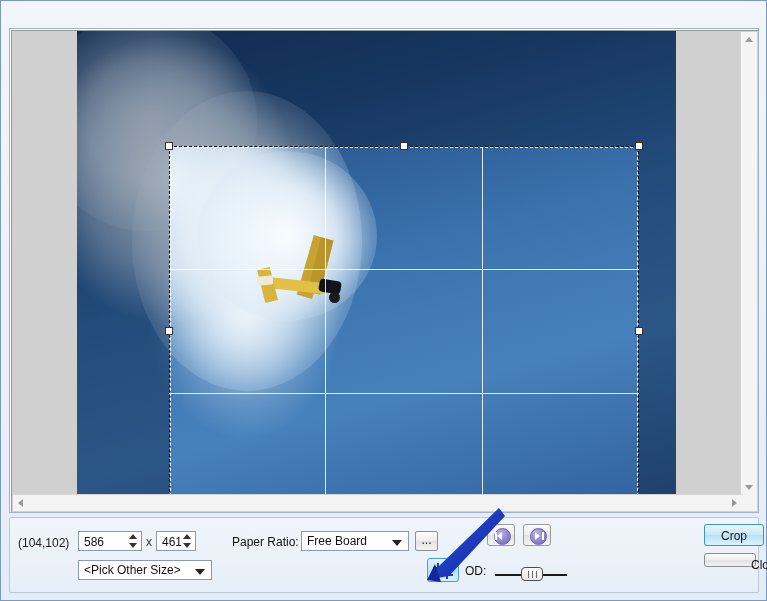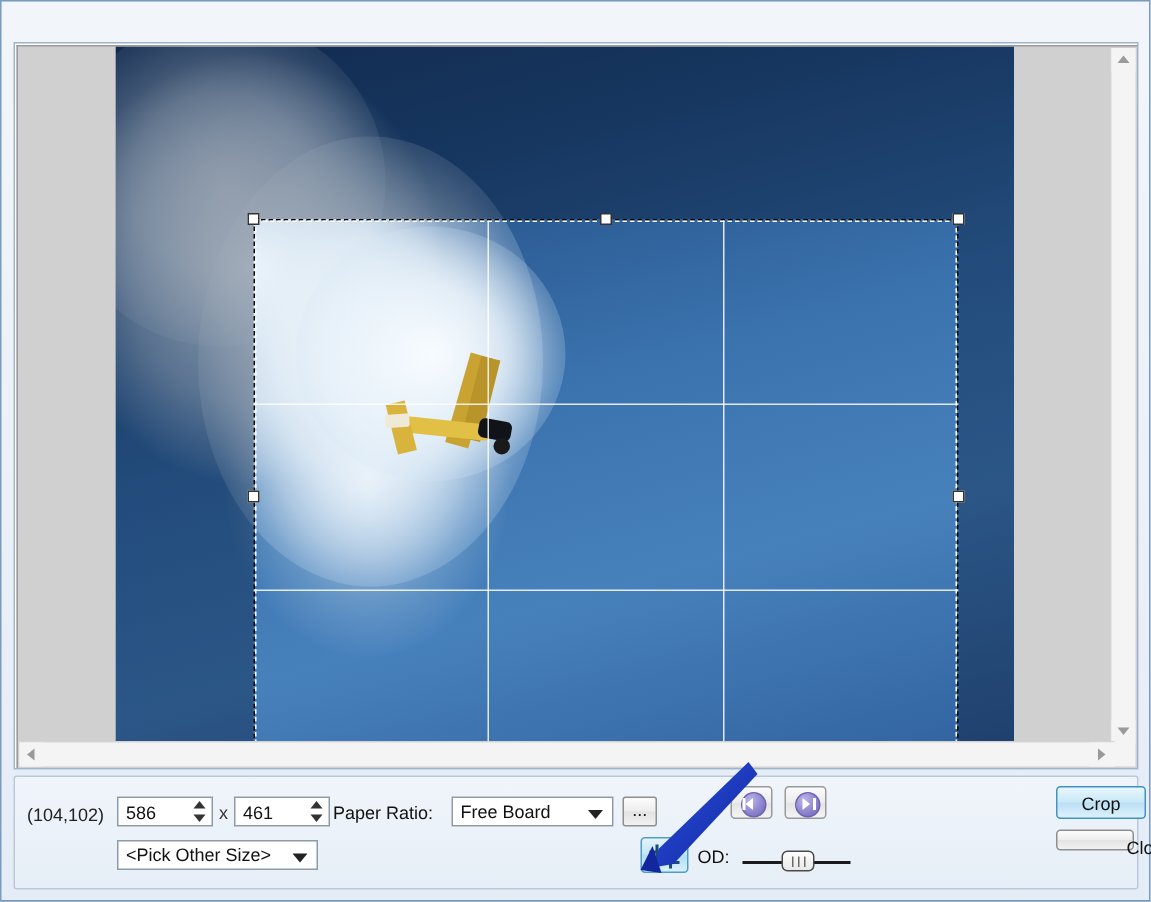--- a/index.html
+++ b/index.html
@@ -316,29 +316,29 @@
     <div class="spin" style="left:68px;width:64px;">
       <input readonly="" value="586" style="">
       <span class="spin-btns">
         <span class="up"></span>
         <span class="dn"></span>
       </span>
     </div>
 
     <div class="xlabel" style="left:136px;">x</div>
 
-    <div class="spin" style="left:146px;width:64px;">
+    <div class="spin" style="left:146px;width:40px;">
       <input readonly="" value="461" style="">
       <span class="spin-btns">
         <span class="up"></span>
         <span class="dn"></span>
       </span>
     </div>
 
-    <div class="lbl" style="left:212px;top:17px;">Paper Ratio:</div>
+    <div class="lbl" style="left:222px;top:17px;">Paper Ratio:</div>
 
     <div class="combo" style="left:291px;top:13px;width:108px;">
       <span class="val">Free Board</span>
       <span class="caret"></span>
     </div>
 
     <div class="btn small-sq" style="left:405px;top:13px;width:23px;height:20px;line-height:16px;">...</div>
 
     <div class="combo" style="left:68px;top:42px;width:134px;">
       <span class="val">&lt;Pick Other Size&gt;</span>

